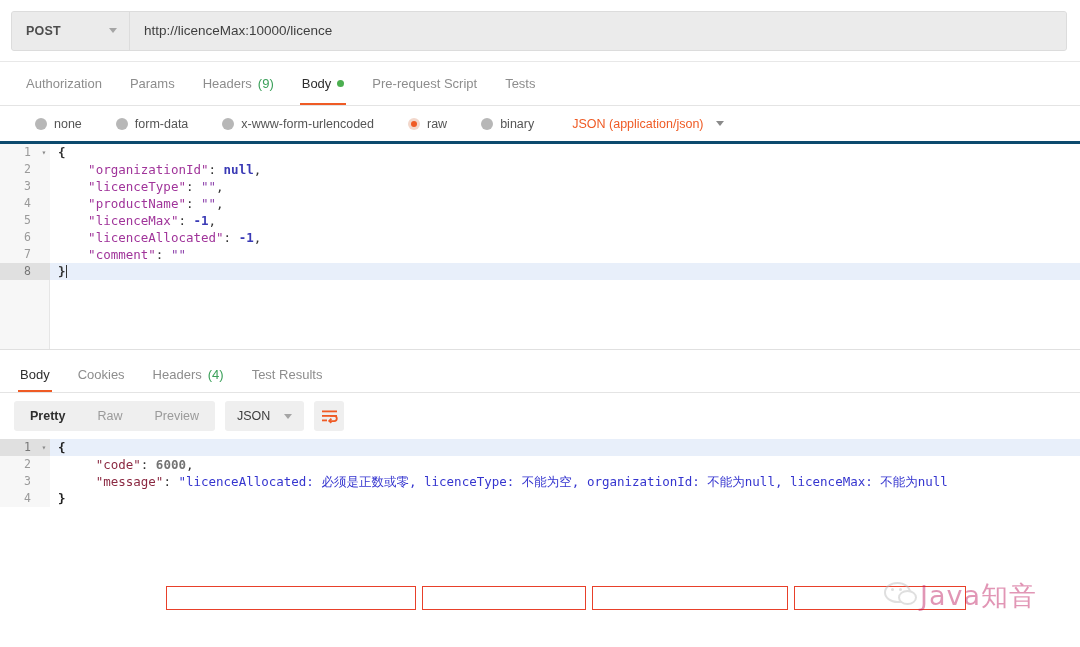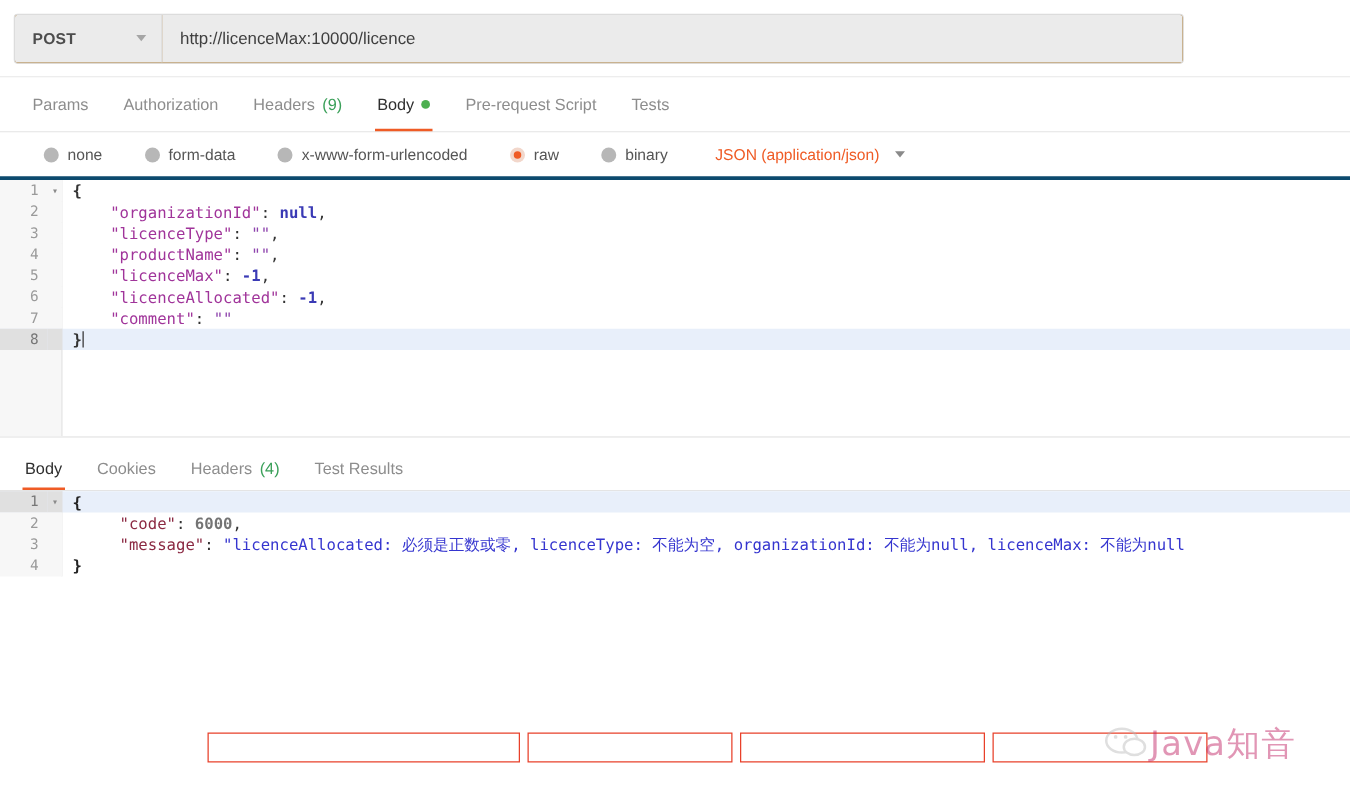--- a/index.html
+++ b/index.html
@@ -11,23 +11,23 @@
   }
   .app { position: relative; width: 1080px; height: 647px; background: #fff; }
 
   
   .url-bar {
     height: 62px; display: flex; align-items: center;
     padding: 0 12px 0 11px; background: #fff;
     border-bottom: 1px solid #e8e8e8;
   }
   .url-group {
-    display: flex; height: 40px; width: 936px;
+    display: flex; height: 40px; width: 1056px;
     border: 1px solid #dcdcdc; border-radius: 3px; overflow: hidden;
-    background: #a16207;
+    background: #e5e5e5;
   }
   .method-select {
     width: 118px; display: flex; align-items: center;
     justify-content: space-between;
     padding: 0 12px 0 14px;
     background: #ebebeb;
     border-right: 1px solid #dcdcdc;
     font-size: 12.5px; color: #4d4d4d; font-weight: bold;
     letter-spacing: .2px; cursor: pointer;
   }
@@ -213,24 +213,24 @@
         <span class="caret-dn"></span>
       </div>
       <div class="url-input">
         <span>http://licenceMax:10000/licence</span>
       </div>
     </div>
   </div>
 
   <div class="req-tabs">
     <div class="tab">
+      <span class="lbl">Authorization</span>
+    </div>
+    <div class="tab">
       <span class="lbl">Params</span>
-    </div>
-    <div class="tab">
-      <span class="lbl">Authorization</span>
     </div>
     <div class="tab">
       <span class="lbl">Headers</span>
       <span class="count">(9)</span>
     </div>
     <div class="tab active">
       <span class="lbl">Body</span>
       <span class="dot-green"></span>
     </div>
     <div class="tab">
@@ -331,20 +331,40 @@
     </div>
     <div class="tab">
       <span class="lbl">Headers</span>
       <span class="count">(4)</span>
     </div>
     <div class="tab">
       <span class="lbl">Test Results</span>
     </div>
   </div>
 
+  <div class="res-toolbar">
+    <div class="seg">
+      <div class="seg-item active">Pretty</div>
+      <div class="seg-item">Raw</div>
+      <div class="seg-item">Preview</div>
+    </div>
+    <div class="fmt-select">
+      <span>JSON</span>
+      <span class="caret-dn"></span>
+    </div>
+    <div class="wrap-btn">
+      <svg width="17" height="15" viewBox="0 0 17 15">
+        <rect x="1" y="1.5" width="15" height="1.8" fill="#ef5b25"></rect>
+        <rect x="1" y="6" width="15" height="1.8" fill="#ef5b25"></rect>
+        <rect x="1" y="10.5" width="5" height="1.8" fill="#ef5b25"></rect>
+        <path d="M9 6.9 h4.2 a2.6 2.6 0 0 1 0 5.2 H8.6" fill="none" stroke="#ef5b25" stroke-width="1.8"></path>
+        <path d="M10.4 9.6 L8.2 11.9 L10.4 13.8" fill="none" stroke="#ef5b25" stroke-width="1.8"></path>
+      </svg>
+    </div>
+  </div>
 
   <div class="editor res">
     <div class="gutter-fill"></div>
 
     <div class="code-line hl">
       <span class="gutter">1</span>
       <span class="fold">▾</span>
       <span class="code-txt"><span class="b">{</span></span>
     </div>
 

